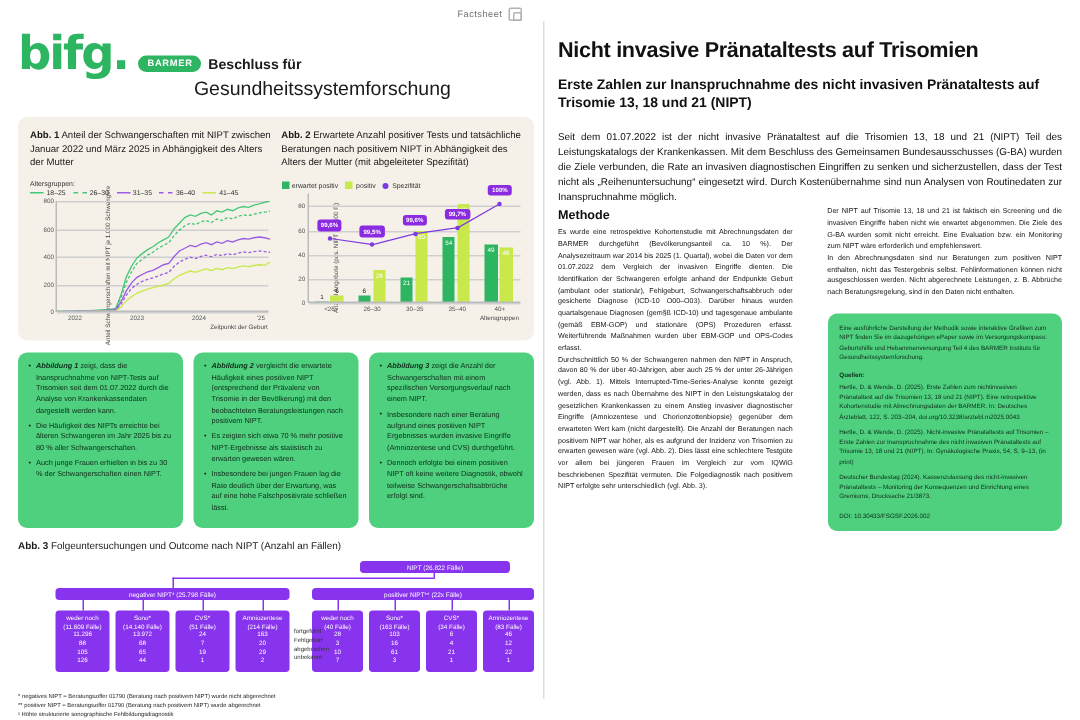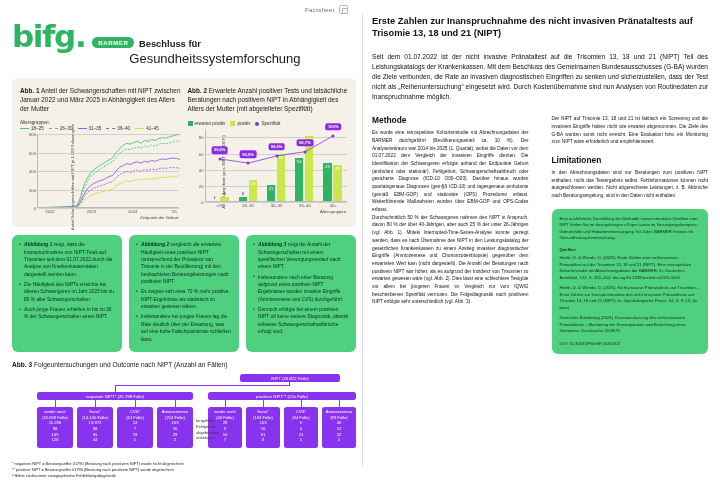--- a/index.html
+++ b/index.html
@@ -107,21 +107,21 @@
   }
   .node.top { font-size:4.3px; padding:2.5px 2px; }
   .conn { position:absolute; background:#8833ee; }
   .flow-note { position:absolute; font-size:4px; color:#333; line-height:1.45; }
   .footnotes { font-size:3.9px; line-height:1.6; color:#222; margin-top:3px; }
 
   
   .h1 { font-size:14.4px; font-weight:bold; line-height:1.18; letter-spacing:-.2px; margin-top:18px; }
   .h2 { font-size:9.3px; font-weight:bold; line-height:1.3; margin-top:7px; }
   .intro { font-size:6.6px; line-height:1.52; margin-top:13px; text-align:justify; }
-  .two-col { display:flex; gap:23px; margin-top:13px; }
+  .two-col { display:flex; gap:23px; margin-top:1px; }
   .rc { flex:1; }
   .h3 { font-size:8.4px; font-weight:bold; margin-bottom:4px; }
   .body-txt { font-size:4.75px; line-height:1.62; text-align:justify; color:#151515; }
   .srcbox {
     background:#4fd07f; border-radius:6px; padding:7px 8px; margin-top:9px;
     font-size:4.2px; line-height:1.55; color:#0d2d18;
   }
   .srcbox .lbl { font-weight:bold; margin-top:5px; margin-bottom:2px; }
   .srcbox p { margin-bottom:4px; }
   .doi { margin-top:6px; }
@@ -369,32 +369,32 @@
         <div>* negatives NIPT = Beratungsziffer 01790 (Beratung nach positivem NIPT) wurde nicht abgerechnet</div>
         <div>** positiver NIPT = Beratungsziffer 01790 (Beratung nach positivem NIPT) wurde abgerechnet</div>
         <div>¹ Höhte strukturierte sonographische Fehlbildungsdiagnostik</div>
         <div>² Chorionzottenbiopsie</div>
       </div>
   </div>
 
   <div class="divider"></div>
 
   <div class="col-right">
+    <div class="h1">Nicht invasive Pränataltests auf Trisomien</div>
     <div class="h2">Erste Zahlen zur Inanspruchnahme des nicht invasiven Pränataltests auf Trisomie 13, 18 und 21 (NIPT)</div>
     <div class="intro">Seit dem 01.07.2022 ist der nicht invasive Pränataltest auf die Trisomien 13, 18 und 21 (NIPT) Teil des Leistungskatalogs der Krankenkassen. Mit dem Beschluss des Gemeinsamen Bundesausschusses (G-BA) wurden die Ziele verbunden, die Rate an invasiven diagnostischen Eingriffen zu senken und sicherzustellen, dass der Test nicht als „Reihenuntersuchung“ eingesetzt wird.  Durch Kostenübernahme sind nun Analysen von Routinedaten zur Inanspruchnahme möglich.</div>
 
     <div class="two-col">
       <div class="rc">
         <div class="h3">Methode</div>
         <div class="body-txt">Es wurde eine retrospektive Kohortenstudie mit Abrechnungsdaten der BARMER durchgeführt (Bevölkerungsanteil ca. 10 %). Der Analysezeitraum war 2014 bis 2025 (1. Quartal), wobei die Daten vor dem 01.07.2022 dem Vergleich der invasiven Eingriffe dienten. Die Identifikation der Schwangeren erfolgte anhand der Endpunkte Geburt (ambulant oder stationär), Fehlgeburt, Schwangerschaftsabbruch oder gesicherte Diagnose (ICD-10 O00–O03). Darüber hinaus wurden quartalsgenaue Diagnosen (gem§ß ICD-10) und tagesgenaue ambulante (gemäß EBM-GOP) und stationäre (OPS) Prozeduren erfasst. Weiterführende Maßnahmen wurden über EBM-GOP und OPS-Codes erfasst.</div>
         <div class="body-txt">Durchschnittlich 50 % der Schwangeren nahmen den NIPT in Anspruch, davon 80 % der über 40-Jährigen, aber auch 25 % der unter 26-Jährigen (vgl. Abb. 1). Mittels Interrupted-Time-Series-Analyse konnte gezeigt werden, dass es nach Übernahme des NIPT in den Leistungskatalog der gesetzlichen Krankenkassen zu einem Anstieg invasiver diagnostischer Eingriffe (Amniozentese und Chorionzottenbiopsie) gegenüber dem erwarteten Wert kam (nicht dargestellt). Die Anzahl der Beratungen nach positivem NIPT war höher, als es aufgrund der Inzidenz von Trisomien zu erwarten gewesen wäre (vgl. Abb. 2). Dies lässt eine schlechtere Testgüte vor allem bei jüngeren Frauen im Vergleich zur vom IQWiG beschriebenen Spezifität vermuten. Die Folgediagnostik nach positivem NIPT erfolgte sehr unterschiedlich (vgl. Abb. 3).</div>
       </div>
       <div class="rc">
         <div class="body-txt">Der NIPT auf Trisomie 13, 18 und 21 ist faktisch ein Screening und die invasiven Eingriffe haben nicht wie erwartet abgenommen. Die Ziele des G-BA wurden somit nicht erreicht. Eine Evaluation bzw. ein Monitoring zum NIPT wäre erforderlich und empfehlenswert.</div>
-        <div class="h3" style="margin-top:9px;">Limitationen</div>
         <div class="body-txt">In den Abrechnungsdaten sind nur Beratungen zum positiven NIPT enthalten, nicht das Testergebnis selbst. Fehlinformationen können nicht ausgeschlossen werden. Nicht abgerechnete Leistungen, z. B. Abbrüche nach Beratungsregelung, sind in den Daten nicht enthalten.</div>
 
         <div class="srcbox">
           <p>Eine ausführliche Darstellung der Methodik sowie interaktive Grafiken zum NIPT finden Sie im dazugehörigen ePaper sowie im Versorgungskompass: Geburtshilfe und Hebammenversorgung Teil 4 des BARMER Instituts für Gesundheitssystemforschung.</p>
           <div class="lbl">Quellen:</div>
           <div id="sources-list">
               <p>Hertle, D. &amp; Wende, D. (2025). Erste Zahlen zum nichtinvasiven Pränataltest auf die Trisomien 13, 18 und 21 (NIPT). Eine retrospektive Kohortenstudie mit Abrechnungsdaten der BARMER. In: Deutsches Ärzteblatt, 122, S. 203–204, doi.org/10.3238/arztebl.m2025.0043</p>
               <p>Hertle, D. &amp; Wende, D. (2025). Nicht-invasive Pränataltests auf Trisomien – Erste Zahlen zur Inanspruchnahme des nicht invasiven Pränataltests auf Trisomie 13, 18 und 21 (NIPT). In: Gynäkologische Praxis, 54, S. 9–13, (in print)</p>
               <p>Deutscher Bundestag (2024). Kassenzulassung des nicht-invasiven Pränataltests – Monitoring der Konsequenzen und Einrichtung eines Gremiums, Drucksache 21/3873.</p>
             </div>

